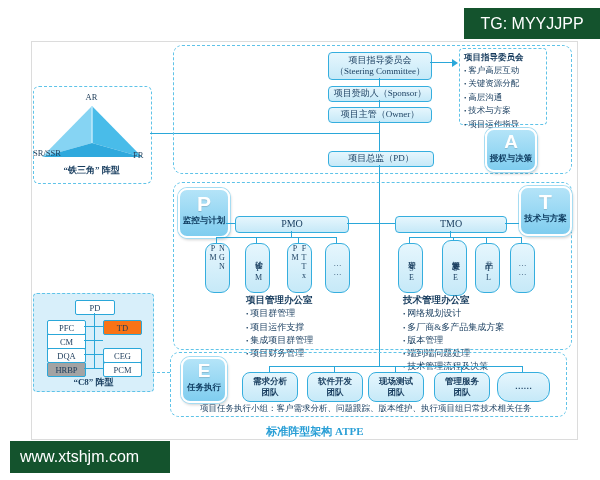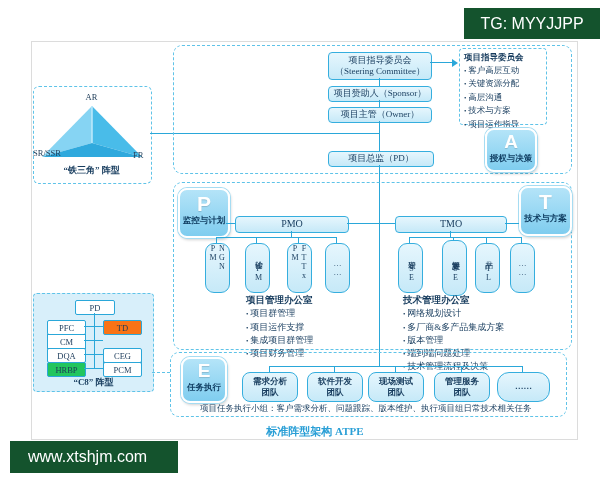--- a/index.html
+++ b/index.html
@@ -41,21 +41,21 @@
 </head>
 <body>
 
 <div id="stage">
 
   <div class="abs frame" style="left:31px;top:41px;width:545px;height:397px;"></div>
 
   <div class="abs wm" style="left:464px;top:8px;width:136px;height:31px;justify-content:center;font-size:16px;">
     <span>TG: MYYJJPP</span>
   </div>
-  <div class="abs wm" style="left:10px;top:441px;width:150px;height:32px;padding-left:18px;font-size:16px;">
+  <div class="abs wm" style="left:10px;top:441px;width:150px;height:32px;padding-left:10px;font-size:16px;">
     <span>www.xtshjm.com</span>
   </div>
 
   <div class="abs dash" style="left:33px;top:86px;width:117px;height:96px;border-radius:6px;"></div>
   <div class="abs tri-lbl" style="left:33px;top:92px;width:117px;text-align:center;">AR</div>
   <svg class="abs" style="left:37px;top:104px;" width="110" height="56" viewBox="0 0 110 56">
     <polygon points="55,2 5,53 55,39" fill="#86d4f3"></polygon>
     <polygon points="55,2 55,39 105,53" fill="#49bce9"></polygon>
     <polygon points="5,53 55,39 105,53" fill="#2fa9dd"></polygon>
     <polygon points="55,2 55,39" stroke="#bfeafb" stroke-width="1" fill="none"></polygon>
@@ -208,21 +208,21 @@
 
     <div class="abs" style="left:13px;top:26px;width:37px;height:13px;background:#fff;border:1px solid #2aa7d9;border-radius:2px;display:flex;align-items:center;justify-content:center;font-size:8.5px;">
         <span>PFC</span>
       </div>
     <div class="abs" style="left:13px;top:40px;width:37px;height:13px;background:#fff;border:1px solid #2aa7d9;border-radius:0;display:flex;align-items:center;justify-content:center;font-size:8.5px;">
         <span>CM</span>
       </div>
     <div class="abs" style="left:13px;top:54px;width:37px;height:13px;background:#fff;border:1px solid #2aa7d9;border-radius:2px;display:flex;align-items:center;justify-content:center;font-size:8.5px;">
         <span>DQA</span>
       </div>
-    <div class="abs" style="left:13px;top:68px;width:37px;height:13px;background:#22c55e;border:1px solid #2aa7d9;border-radius:2px;display:flex;align-items:center;justify-content:center;font-size:8.5px;">
+    <div class="abs" style="left:13px;top:68px;width:37px;height:13px;background:#a3a3a3;border:1px solid #2aa7d9;border-radius:2px;display:flex;align-items:center;justify-content:center;font-size:8.5px;">
         <span>HRBP</span>
       </div>
 
     <div class="abs" style="left:69px;top:26px;width:37px;height:13px;background:#f97316;border:1px solid #2aa7d9;border-radius:2px;display:flex;align-items:center;justify-content:center;font-size:8.5px;">
         <span>TD</span>
       </div>
     <div class="abs" style="left:69px;top:40px;width:37px;height:13px;background:#fff;border:1px solid #2aa7d9;border-radius:2px;display:flex;align-items:center;justify-content:center;font-size:8.5px;margin-top:20px;">
         <span>SCM</span>
       </div>
     <div class="abs" style="left:69px;top:54px;width:37px;height:13px;background:#fff;border:1px solid #2aa7d9;border-radius:2px;display:flex;align-items:center;justify-content:center;font-size:8.5px;">

